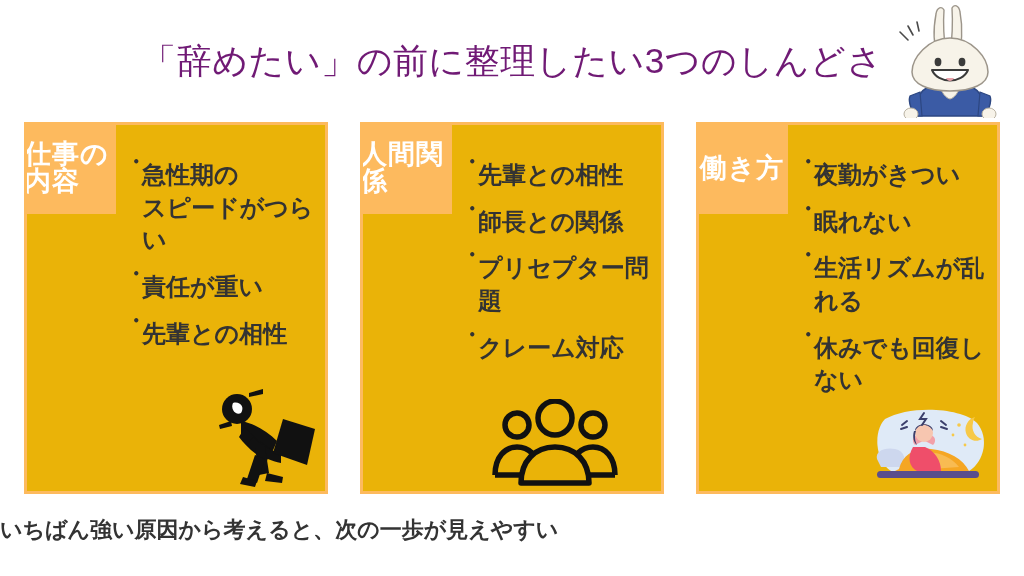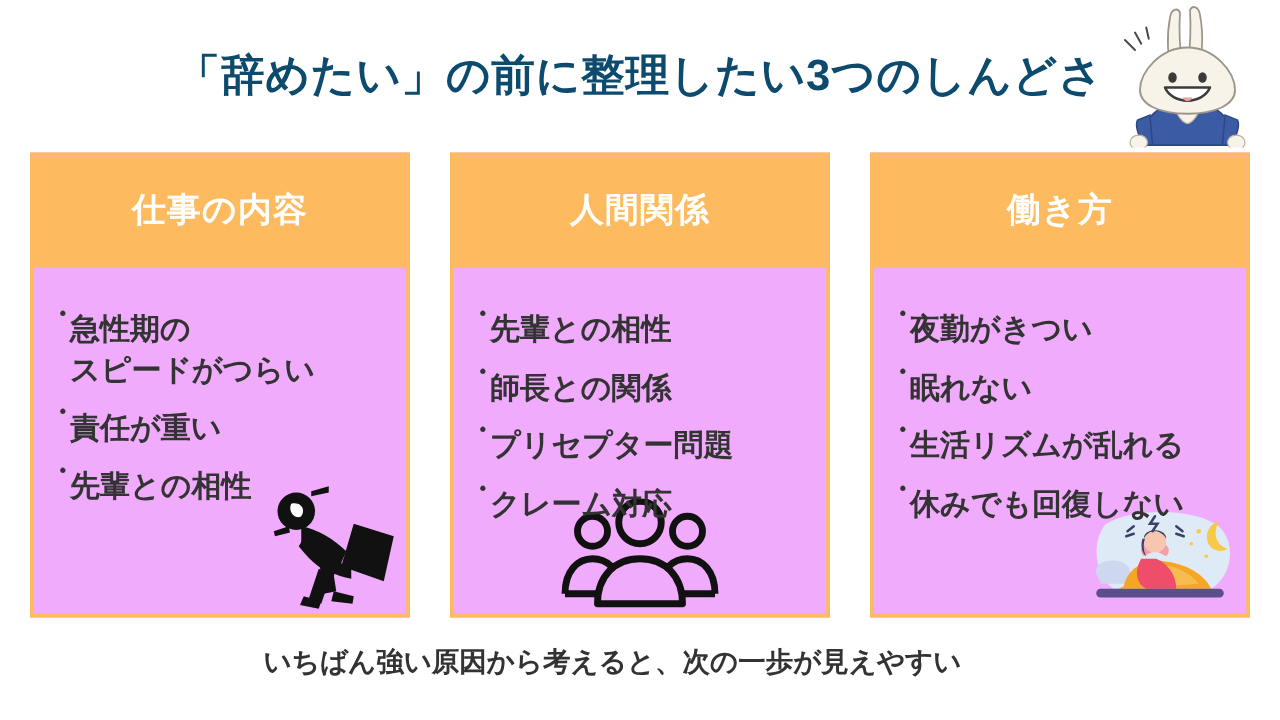--- a/index.html
+++ b/index.html
@@ -21,22 +21,22 @@
     left: 0;
     top: 26px;
     width: 1024px;
     height: 70px;
     display: flex;
     align-items: center;
     justify-content: center;
   }
   .page-title {
     font-size: 35px;
-    font-weight: bold;
-    color: #0c4a6e;
+    font-weight: normal;
+    color: #701a75;
     letter-spacing: 0.5px;
     white-space: nowrap;
     line-height: 1.2;
   }
 
   
   .mascot {
     position: absolute;
     left: 886px;
     top: 2px;
@@ -52,23 +52,23 @@
     width: 976px;
     height: 372px;
     display: flex;
     justify-content: space-between;
   }
   .card {
     width: 304px;
     height: 372px;
     box-sizing: border-box;
     border: 3px solid #FDBA5E;
-    background: #f0abfc;
-    display: flex;
-    flex-direction: column;
+    background: #eab308;
+    display: flex;
+    flex-direction: row;
     position: relative;
     overflow: hidden;
   }
   .card-header {
     height: 92px;
     flex: 0 0 92px;
     background: #FDBA5E;
     display: flex;
     align-items: center;
     justify-content: center;
@@ -142,21 +142,20 @@
 
   
   .footer {
     position: absolute;
     left: 0;
     top: 508px;
     width: 980px;
     height: 44px;
     display: flex;
     align-items: center;
-    justify-content: center;
   }
   .footer-text {
     font-size: 22px;
     font-weight: bold;
     color: #333333;
     white-space: nowrap;
   }
 </style>
 </head>
 <body>

